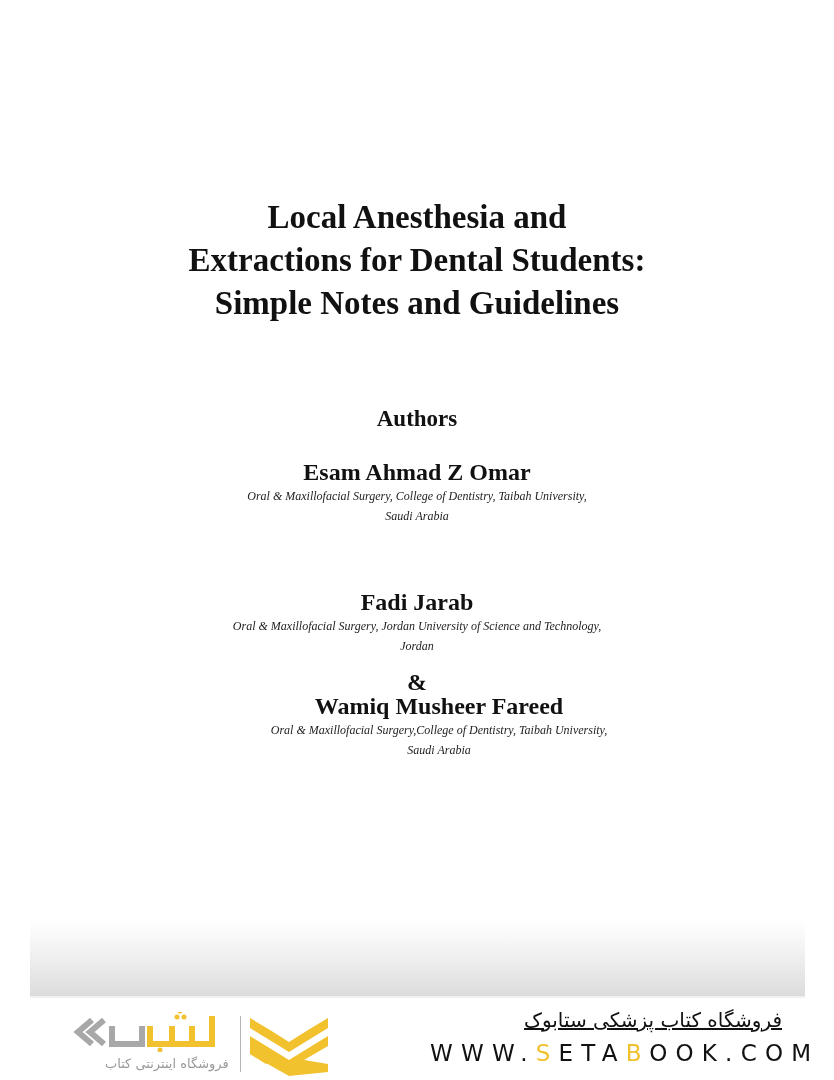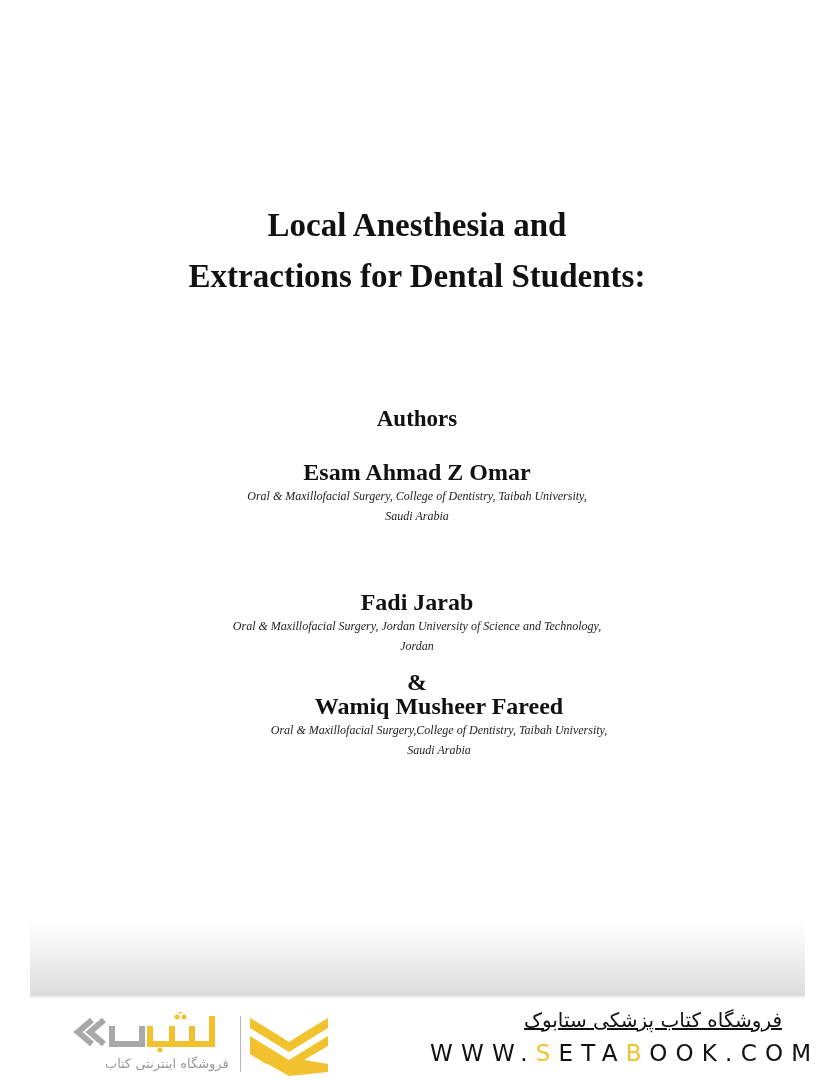--- a/index.html
+++ b/index.html
@@ -7,21 +7,21 @@
     width: 834px; height: 1080px; position: relative; overflow: hidden;
     background: #ffffff; color: #111;
     font-family: "Liberation Serif", "DejaVu Serif", serif;
   }
   .page { position: absolute; left: 0; top: 0; width: 834px; height: 1080px; }
   .center { position: absolute; left: 0; width: 834px; text-align: center; }
 
   .title {
     top: 196px; font-weight: bold; font-size: 33px; line-height: 43px; color: #111;
   }
-  .title div { margin: 8px; }
+  .title div { margin: 0; }
 
   .authors-heading { top: 405px; font-weight: bold; font-size: 23px; line-height: 28px; }
 
   .author-name { font-weight: bold; font-size: 24px; line-height: 28px; }
   .affil { font-style: italic; font-size: 12px; line-height: 20px; color: #222; }
 
   .a1 { top: 458px; }
   .a2 { top: 588px; }
   .amp { top: 668px; font-weight: bold; font-size: 24px; line-height: 28px; }
   .a3 { top: 692px; margin-left: 22px; }
@@ -60,20 +60,21 @@
   .store-url .hl { color: #f2c12e; }
 </style>
 </head>
 <body>
 
 <div class="page">
 
   <div class="center title">
     <div>Local Anesthesia and</div>
     <div>Extractions for Dental Students:</div>
+    <div>Simple Notes and Guidelines</div>
   </div>
 
   <div class="center authors-heading">Authors</div>
 
   <div class="center a1">
     <div class="author-name">Esam Ahmad Z Omar</div>
     <div class="affil">Oral &amp; Maxillofacial Surgery, College of Dentistry, Taibah University,</div>
     <div class="affil">Saudi Arabia</div>
   </div>
 

